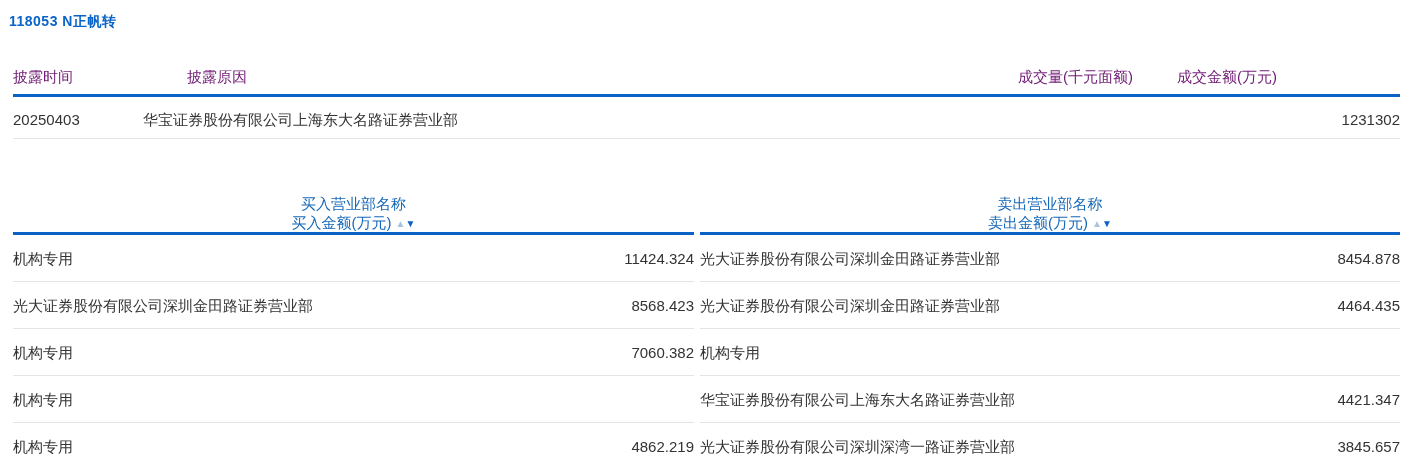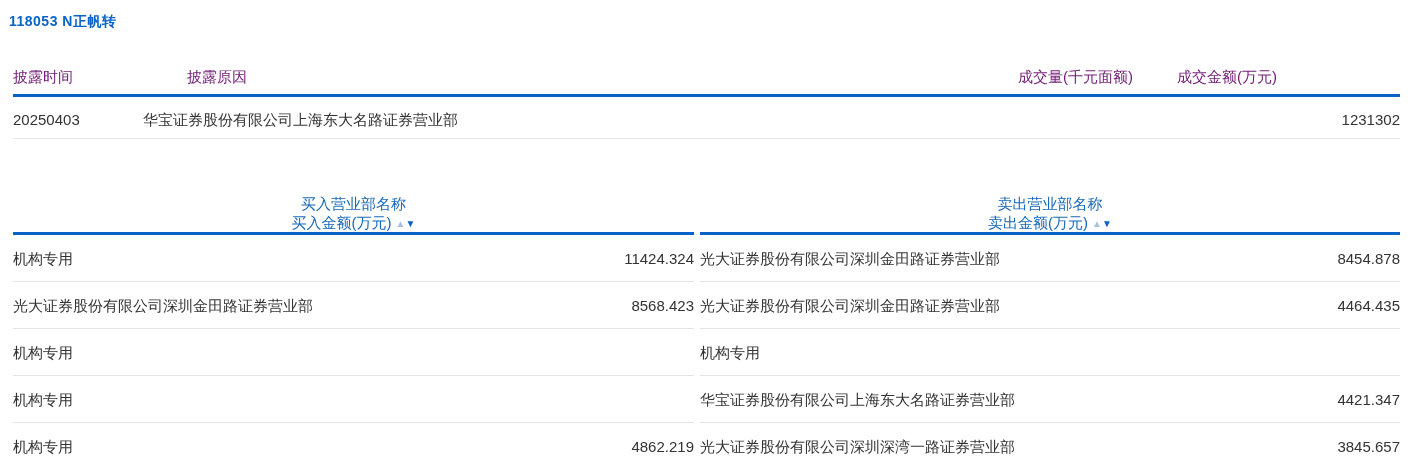--- a/index.html
+++ b/index.html
@@ -110,20 +110,21 @@
       <div class="bt-row">
         <div class="name">机构专用</div>
         <div class="amount">11424.324</div>
       </div>
       <div class="bt-row">
         <div class="name">光大证券股份有限公司深圳金田路证券营业部</div>
         <div class="amount">8568.423</div>
       </div>
       <div class="bt-row">
         <div class="name">机构专用</div>
+        <div class="amount">7060.382</div>
       </div>
       <div class="bt-row">
         <div class="name">机构专用</div>
       </div>
       <div class="bt-row">
         <div class="name">机构专用</div>
         <div class="amount">4862.219</div>
       </div>
     </div>
 

